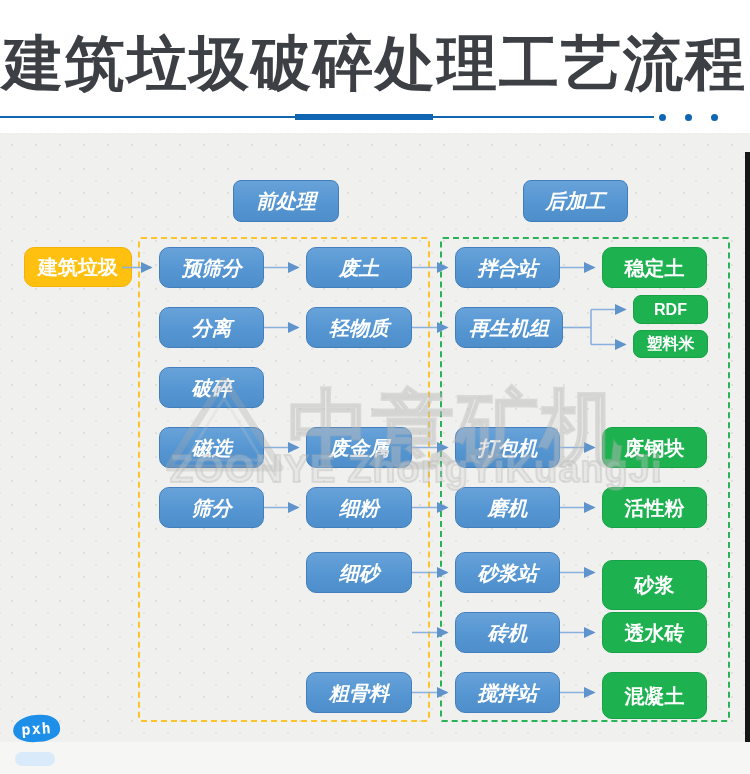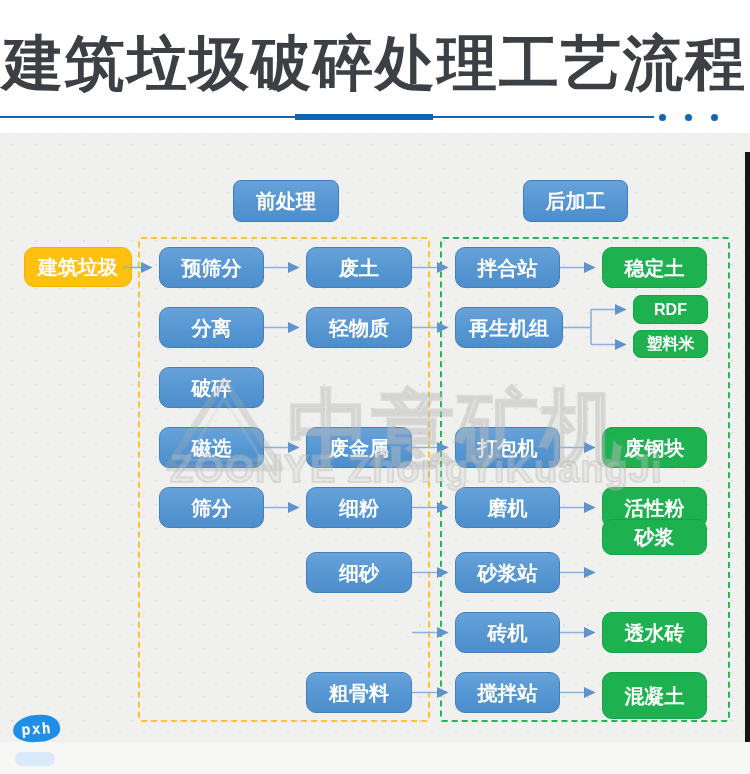--- a/index.html
+++ b/index.html
@@ -30,21 +30,21 @@
   .group-frame { position:absolute; border-radius:3px; z-index:1; }
   .group-pre   { left:138px; top:237px; width:292px; height:485px; border:2px dashed #fdc32b; }
   .group-post  { left:440px; top:237px; width:290px; height:485px; border:2px dashed #27b356; }
   
   .node {
     position:absolute; z-index:2;
     display:flex; align-items:center; justify-content:center;
     color:#ffffff; font-weight:bold; font-size:20px; line-height:1;
     border-radius:10px; text-align:center;
   }
-  .node.blue   { background:linear-gradient(180deg,#68a2d9 0%,#5596d2 55%,#4e8fcb 100%); border:1px solid #437fbe; }
+  .node.blue   { background:linear-gradient(180deg,#68a2d9 0%,#5596d2 55%,#4e8fcb 100%); border:1px solid #437fbe;font-style:italic; }
   .node.green  { background:#1db150; border:1px solid #15a346; }
   .node.yellow { background:#ffc010; border:1px solid #f2b306; }
   .node.small  { font-size:16px; border-radius:8px; }
   .node.header-node { font-size:20px; border-radius:8px; border:1px solid #3f7dbd; }
   
   #arrows { position:absolute; left:0; top:0; z-index:3; pointer-events:none; }
   
   .watermark { position:absolute; z-index:5; pointer-events:none; opacity:.85; }
   .wm-cn {
     position:absolute; left:288px; top:374px; font-size:82px; font-weight:bold; letter-spacing:2px;
@@ -114,21 +114,21 @@
   <div class="node blue" style="left:455px;top:487px;width:105px;height:41px">磨机</div>
   <div class="node blue" style="left:455px;top:552px;width:105px;height:41px">砂浆站</div>
   <div class="node blue" style="left:455px;top:612px;width:105px;height:41px">砖机</div>
   <div class="node blue" style="left:455px;top:672px;width:105px;height:41px">搅拌站</div>
 
   <div class="node green" style="left:602px;top:247px;width:105px;height:41px">稳定土</div>
   <div class="node green small" style="left:633px;top:295px;width:75px;height:29px">RDF</div>
   <div class="node green small" style="left:633px;top:330px;width:75px;height:28px">塑料米</div>
   <div class="node green" style="left:602px;top:427px;width:105px;height:41px">废钢块</div>
   <div class="node green" style="left:602px;top:487px;width:105px;height:41px">活性粉</div>
-  <div class="node green" style="left:602px;top:519px;width:105px;height:36px">砂浆</div>
+  <div class="node green" style="left:602px;top:560px;width:105px;height:50px">砂浆</div>
   <div class="node green" style="left:602px;top:612px;width:105px;height:41px">透水砖</div>
   <div class="node green" style="left:602px;top:672px;width:105px;height:47px">混凝土</div>
 
   <svg id="arrows" width="750" height="774">
     <defs>
       <marker id="ah" markerWidth="8" markerHeight="8" refX="6.5" refY="3.5" orient="auto">
         <path d="M0,0 L7.5,3.5 L0,7 Z" fill="#5e93cc"></path>
       </marker>
     </defs>
     <g stroke="#8ab0dd" stroke-width="1.6" fill="none">

